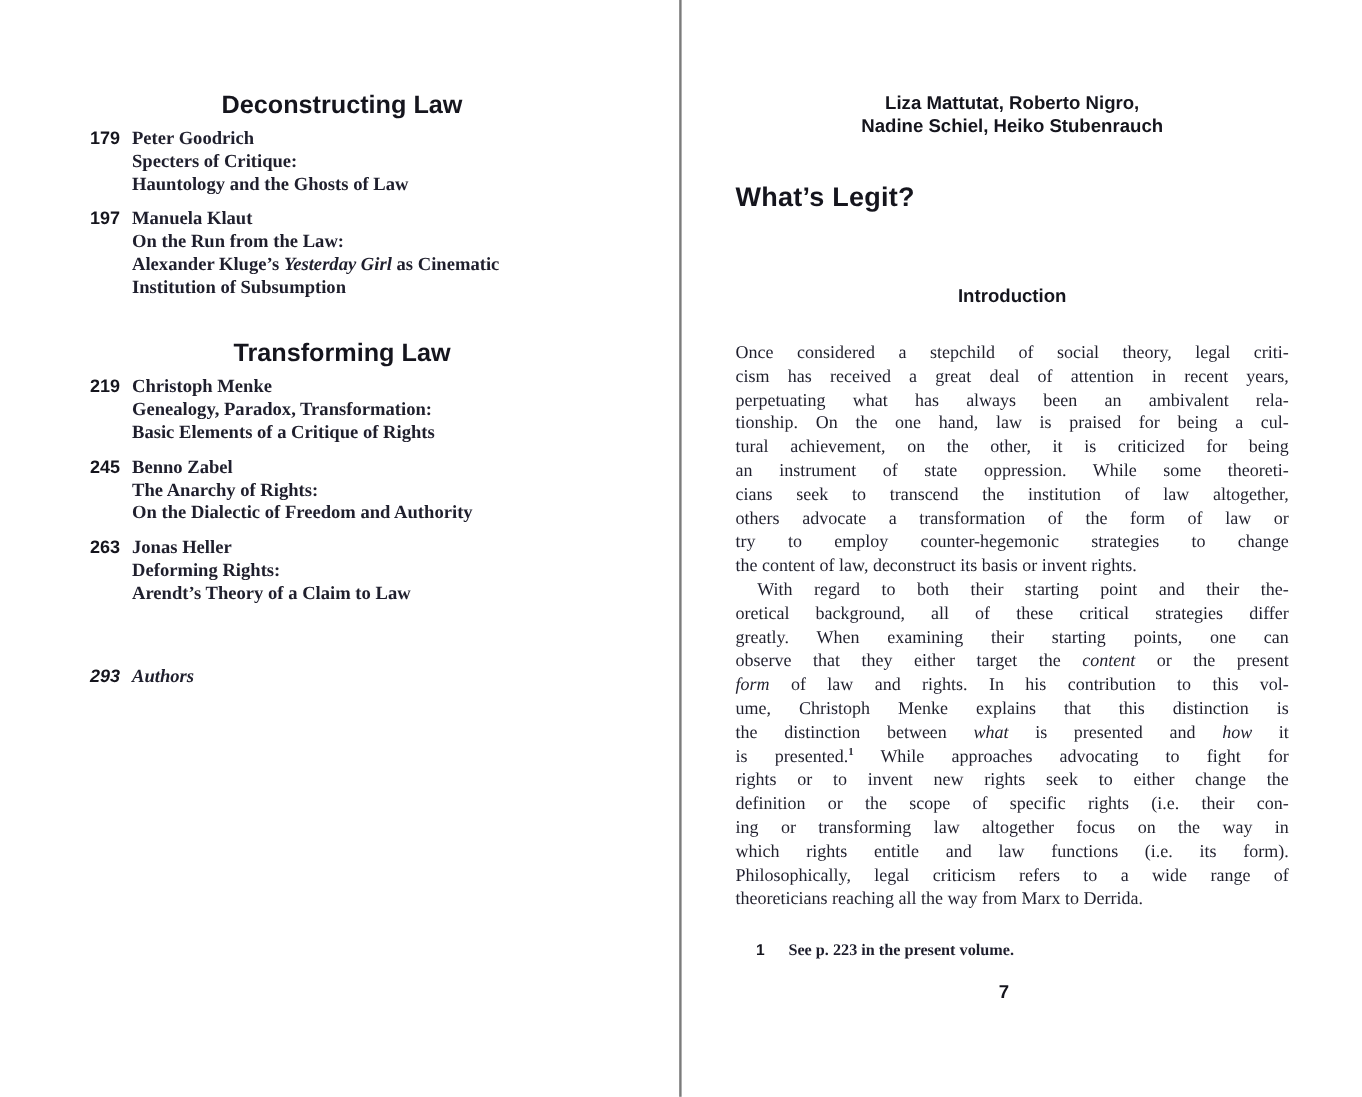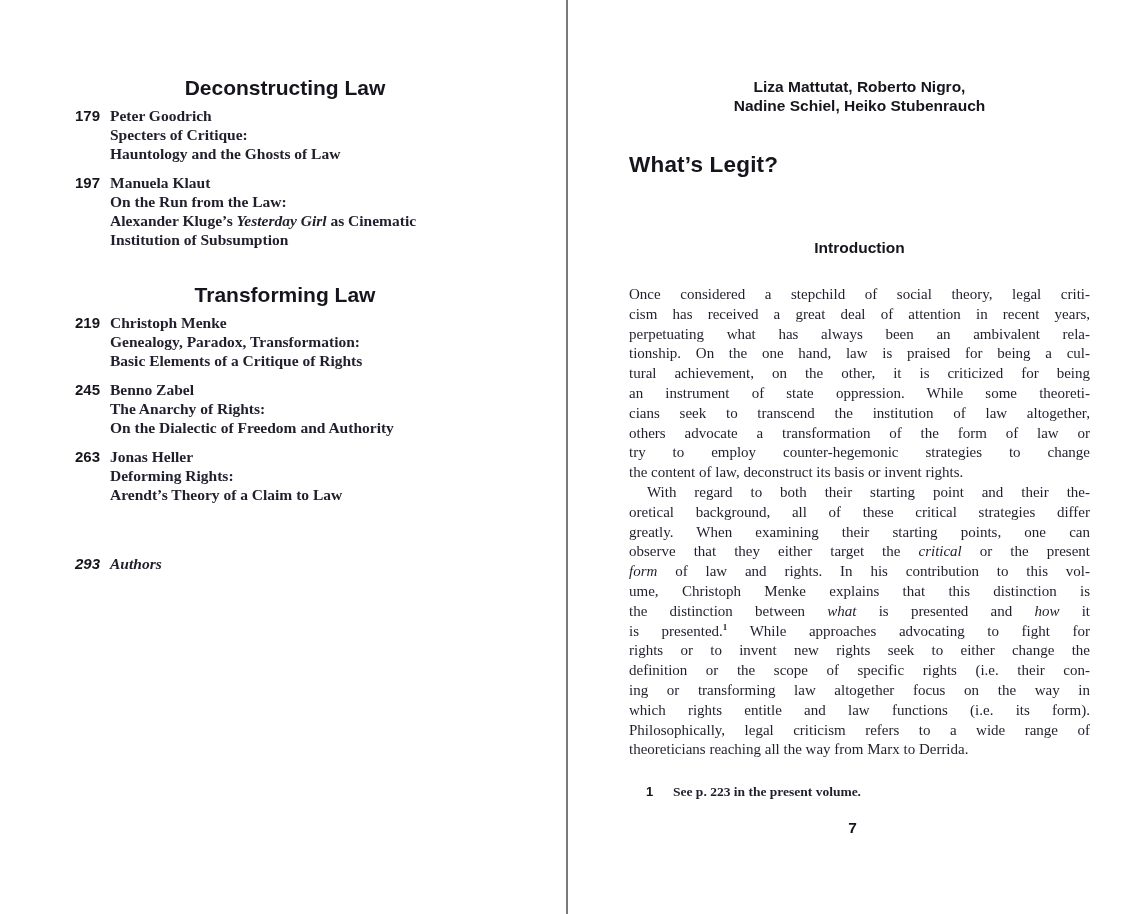--- a/index.html
+++ b/index.html
@@ -21,21 +21,21 @@
   .spread { position: relative; width: 1135px; height: 914px; }
 
   .divider {
     position: absolute; left: 566px; top: 0;
     width: 1.5px; height: 914px;
     background: var(--divider);
   }
 
   .page { position: absolute; top: 0; height: 914px; }
   .page.left  { left: 0;     width: 567px; padding: 78px 57px 0 60px; }
-  .page.right { left: 567px; width: 568px; padding: 77px 45px 0 62px; }
+  .page.right { left: 551px; width: 568px; padding: 77px 45px 0 62px; }
 
   
   .toc-heading {
     font-family: "Liberation Sans", sans-serif;
     font-weight: bold;
     font-size: 21px; line-height: 19px;
     text-align: center;
     color: var(--heading-ink);
     margin: 0 0 9px 0;
   }
@@ -217,21 +217,21 @@
           <div class="line">an instrument of state oppression. While some theoreti-</div>
           <div class="line">cians seek to transcend the institution of law altogether,</div>
           <div class="line">others advocate a transformation of the form of law or</div>
           <div class="line">try to employ counter-hegemonic strategies to change</div>
           <div class="line">the content of law, deconstruct its basis or invent rights.</div>
         </div>
       <div class="paragraph indent-first">
           <div class="line">With regard to both their starting point and their the-</div>
           <div class="line">oretical background, all of these critical strategies differ</div>
           <div class="line">greatly. When examining their starting points, one can</div>
-          <div class="line">observe that they either target the <i>critical</i> or the present</div>
+          <div class="line">observe that they either target the <i>content</i> or the present</div>
           <div class="line"><i>form</i> of law and rights. In his contribution to this vol-</div>
           <div class="line">ume, Christoph Menke explains that this distinction is</div>
           <div class="line">the distinction between <i>what</i> is presented and <i>how</i> it</div>
           <div class="line">is presented.<sup>1</sup> While approaches advocating to fight for</div>
           <div class="line">rights or to invent new rights seek to either change the</div>
           <div class="line">definition or the scope of specific rights (i.e. their con-</div>
           <div class="line">ing or transforming law altogether focus on the way in</div>
           <div class="line">which rights entitle and law functions (i.e. its form).</div>
           <div class="line">Philosophically, legal criticism refers to a wide range of</div>
           <div class="line">theoreticians reaching all the way from Marx to Derrida.</div>

